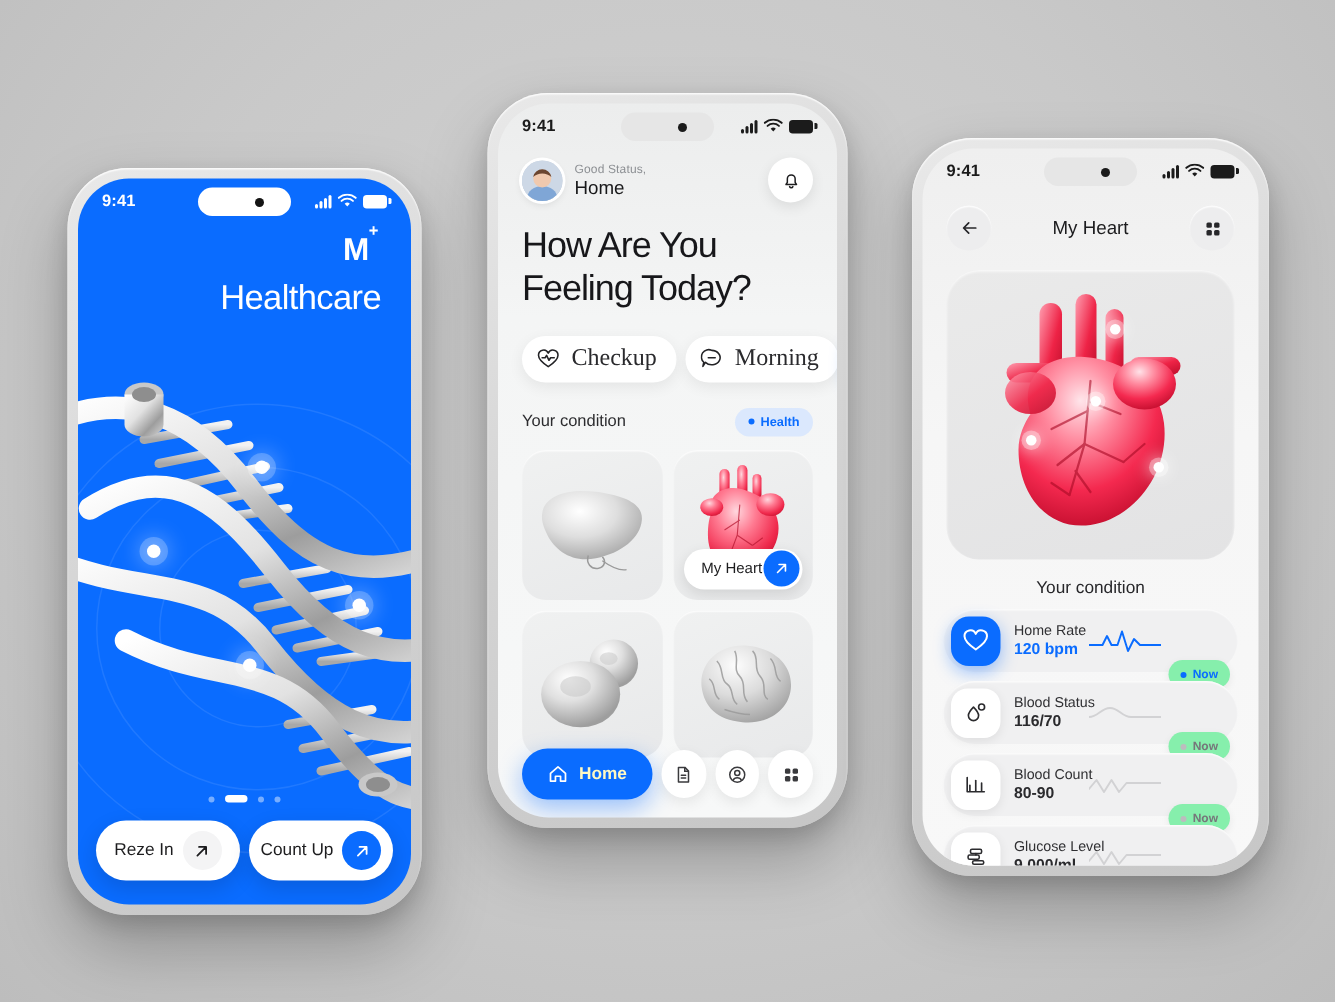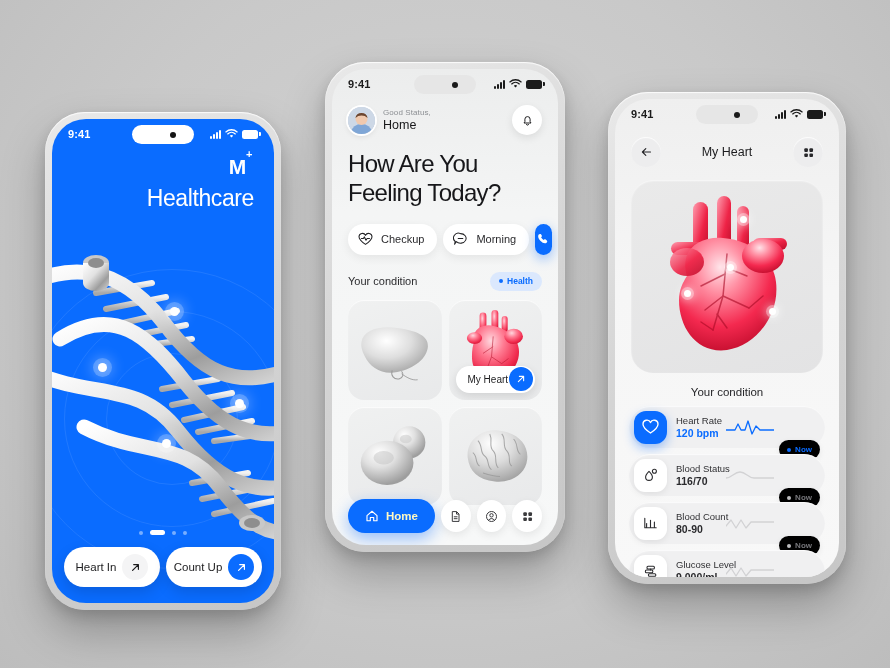--- a/index.html
+++ b/index.html
@@ -130,21 +130,21 @@
   .p2-title {
     padding: 14px 16px 0 16px;
     font-size: 24px; line-height: 1.22; letter-spacing:-.7px; color:#17171a; font-weight:400;
   }
   .chips { display:flex; gap:6px; padding: 16px 16px 0 16px; align-items:center; }
   .chip {
     height: 31px; border-radius: 18px; background:#fff;
     display:flex; align-items:center; gap:7px; padding: 0 13px 0 9px;
     box-shadow: 0 3px 10px rgba(0,0,0,.07);
   }
-  .chip span { font-size: 11px; color:#2a2a2d; }
+  .chip span { font-size: 16px; color:#2a2a2d;font-family:Liberation Serif, serif; }
   .chip-ico { width:17px; height:17px; display:flex; align-items:center; justify-content:center; flex:none; }
   .chip.blue {
     width: 31px; padding:0; justify-content:center; background:#0a6cff;
     box-shadow: 0 4px 12px rgba(10,108,255,.4);
   }
 
   .sec-row { display:flex; align-items:center; padding: 17px 16px 0 16px; }
   .sec-title { font-size: 11px; color:#2c2c2f; }
   .badge {
     margin-left:auto; height: 19px; border-radius: 11px; background:#dbe8fd;
@@ -217,21 +217,21 @@
     display:flex; align-items:center; justify-content:center;
     box-shadow: 0 2px 7px rgba(0,0,0,.08);
   }
   .metric.active .m-ico { background:#0a6cff; border-radius: 12px; box-shadow: 0 4px 11px rgba(10,108,255,.4); }
   .m-txt { margin-left: 9px; flex: 1; min-width:0; }
   .m-name { font-size: 9.5px; color:#303033; line-height:1.25; white-space:nowrap; }
   .m-val { font-size: 10.5px; color:#2a2a2d; font-weight:600; margin-top:1px; white-space:nowrap; }
   .metric.active .m-val { color:#0a6cff; }
   .m-wave { width: 48px; height: 20px; flex:none; }
   .now {
-    height: 19px; border-radius: 11px; background:#000000; flex:none;
+    height: 19px; border-radius: 11px; background:#86efac; flex:none;
     display:flex; align-items:center; gap:4px; padding: 0 8px; margin-left: 5px;
     box-shadow: 0 2px 6px rgba(0,0,0,.07);
     margin-top: 45px;
   }
   .now i { width:4px; height:4px; border-radius:50%; background:#bcbcbe; display:block; }
   .now span { font-size: 8px; color:#76767a; font-weight:600; }
   .metric.active .now i { background:#0a6cff; }
   .metric.active .now span { color:#0a6cff; }
 </style>
 </head>
@@ -323,21 +323,21 @@
 
       <div class="pager">
         <i></i>
         <i class="on"></i>
         <i></i>
         <i></i>
       </div>
 
       <div class="authbar">
         <div class="authbtn">
-          <span>Heart In</span>
+          <span>Reze In</span>
           <div class="circ ghost">
             <svg width="11" height="11" viewBox="0 0 11 11">
                 <path d="M2.6 8.4 L8.4 2.6 M3.7 2.6 H8.4 V7.3" stroke="#1d1d1f" stroke-width="1.2" fill="none" stroke-linecap="round" stroke-linejoin="round"></path>
               </svg>
           </div>
         </div>
         <div class="authbtn">
           <span>Count Up</span>
           <div class="circ blue">
             <svg width="11" height="11" viewBox="0 0 11 11">
@@ -656,21 +656,21 @@
 
       <div class="metrics">
 
         <div class="metric active">
           <div class="m-ico">
             <svg width="17" height="16" viewBox="0 0 17 16">
               <path d="M8.5 14 C2 9.6 1 7.2 1 5.2 A3.9 3.9 0 0 1 8.5 3.6 A3.9 3.9 0 0 1 16 5.2 C16 7.2 15 9.6 8.5 14 Z" stroke="#fff" stroke-width="1.35" fill="none" stroke-linejoin="round"></path>
             </svg>
           </div>
           <div class="m-txt">
-            <div class="m-name">Heart Rate</div>
+            <div class="m-name">Home Rate</div>
             <div class="m-val">120 bpm</div>
           </div>
           <svg class="m-wave" viewBox="0 0 48 20">
             <path d="M0 13 H9 L12 7 L15 13 L19 13 L22 4 L26 17 L30 9 L34 13 H48" stroke="#0a6cff" stroke-width="1.3" fill="none" stroke-linecap="round" stroke-linejoin="round"></path>
           </svg>
           <div class="now">
             <i></i>
             <span>Now</span>
           </div>
         </div>

